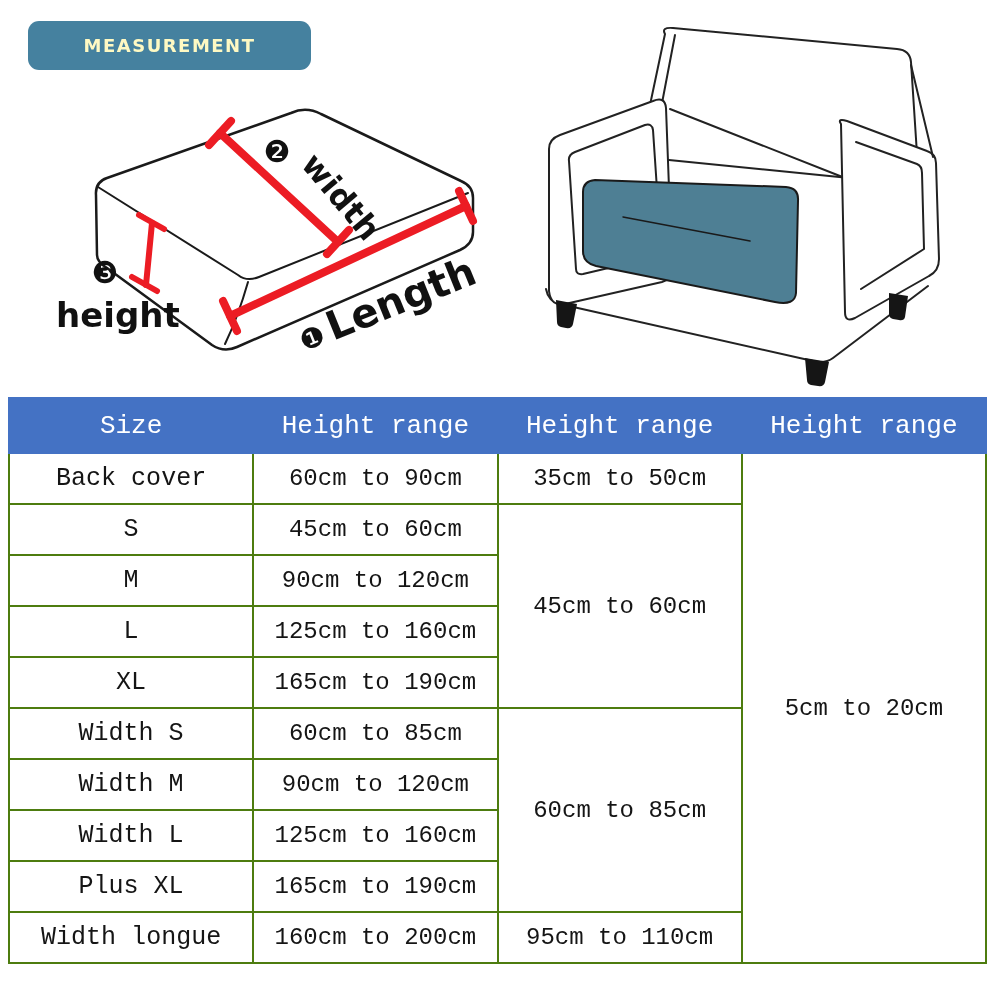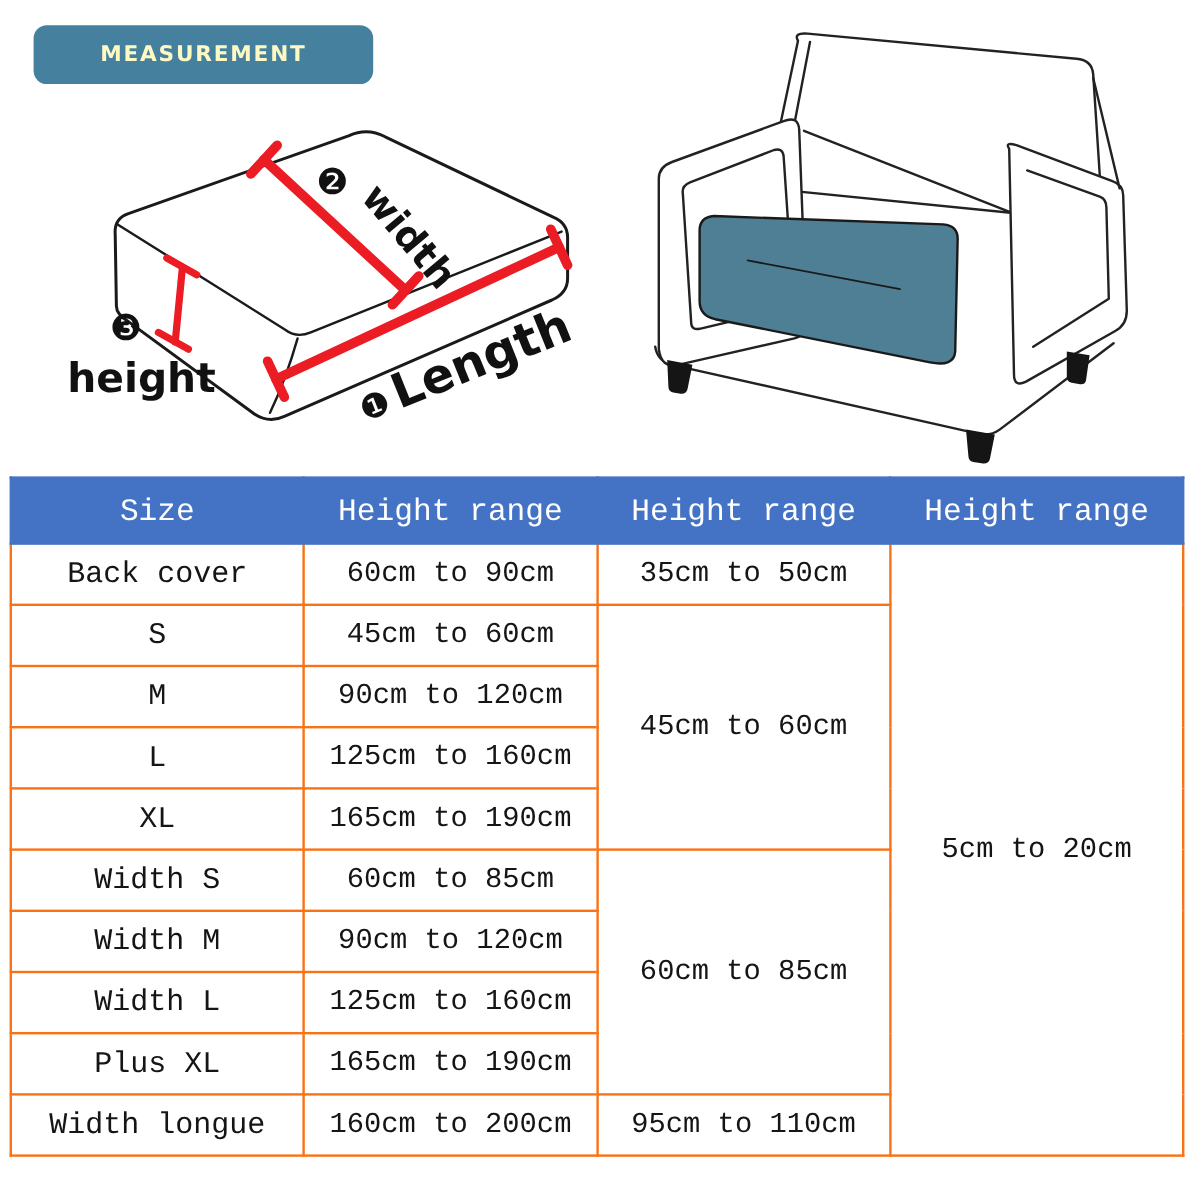--- a/index.html
+++ b/index.html
@@ -25,21 +25,21 @@
     font-family:"Liberation Mono",monospace;
   }
   table.size-chart col{width:25%;}
   table.size-chart th{
     background:#4472C4;color:#ffffff;font-weight:normal;
     font-size:26px;height:53px;text-align:center;vertical-align:middle;
     border:2px solid #4472C4;padding:0;
   }
   table.size-chart td{
     background:#ffffff;color:#151515;text-align:center;vertical-align:middle;
-    border:2px solid #f97316;height:49px;padding:0;
+    border:2px solid #4d7c0f;height:49px;padding:0;
   }
   td.size-cell{font-size:25px;}
   td.range-cell{font-size:24px;}
 </style>
 </head>
 <body>
 
 <div id="stage">
 
   <div class="badge">

